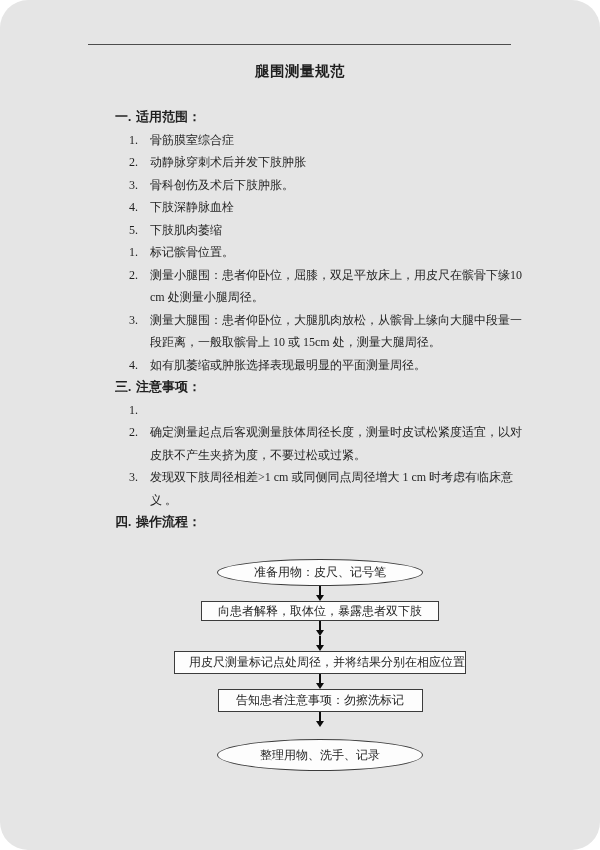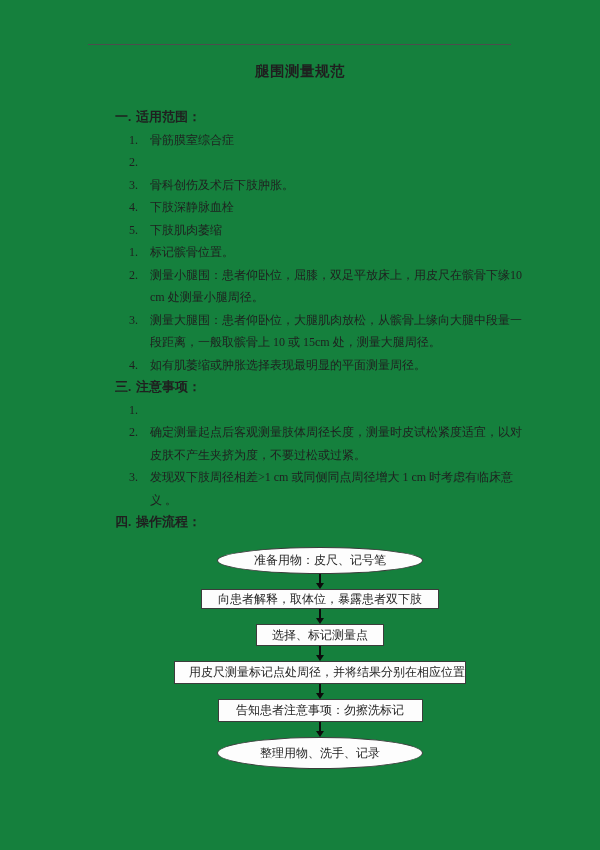--- a/index.html
+++ b/index.html
@@ -1,24 +1,25 @@
 <!DOCTYPE html>
 <html><head>
 <meta charset="utf-8">
 <style>
   * { box-sizing: border-box; margin: 0; padding: 0; }
   html, body { background: #ffffff; }
   .page {
     position: relative;
     width: 600px;
     height: 850px;
-    background: #15803d;
+    background: #e5e5e5;
     font-family: "Liberation Serif", "DejaVu Serif", serif;
     color: #1f1f1f;
     overflow: hidden;
+    border-radius: 28px;
   }
   .top-rule {
     position: absolute;
     left: 88px;
     top: 44px;
     width: 423px;
     border-top: 1.6px solid #4d4d4d;
   }
   .doc-title {
     position: absolute;
@@ -72,21 +73,21 @@
   }
   .node {
     display: flex;
     align-items: center;
     justify-content: center;
     border: 1.2px solid #3c3c3c;
     background: #fdfdfd;
     text-align: center;
     white-space: nowrap;
   }
-  .ellipse { border-radius: 50%; }
+  .ellipse { border-radius: 50%; margin-top: 12px; }
   .n1 { width: 206px; height: 27px; }
   .n2 { width: 238px; height: 20px; text-align: right; }
   .n3 { width: 128px; height: 22px; }
   .n4 { width: 292px; height: 23px; justify-content: flex-end; }
   .n5 { width: 205px; height: 23px; }
   .n6 { width: 206px; height: 32px; }
   .arrow {
     height: 15px;
     display: flex;
     flex-direction: column;
@@ -112,20 +113,21 @@
   <main class="content">
 
     <section>
       <div class="sec-head"><span class="sec-num">一.</span><span>适用范围：</span></div>
       <div class="item">
           <span class="num">1.</span>
           <span class="txt">骨筋膜室综合症</span>
         </div>
       <div class="item">
           <span class="num">2.</span>
+          <span class="txt">动静脉穿刺术后并发下肢肿胀</span>
         </div>
       <div class="item">
           <span class="num">3.</span>
           <span class="txt">骨科创伤及术后下肢肿胀。</span>
         </div>
       <div class="item">
           <span class="num">4.</span>
           <span class="txt">下肢深静脉血栓</span>
         </div>
       <div class="item">
@@ -184,23 +186,20 @@
           <div class="shaft"></div>
           <div class="head"></div>
         </div>
       <div class="node n2">
           <span>向患者解释，取体位，暴露患者双下肢</span>
         </div>
       <div class="arrow">
           <div class="shaft"></div>
           <div class="head"></div>
         </div>
-      <div class="node n3">
-          <span>选择、标记测量点</span>
-        </div>
       <div class="arrow">
           <div class="shaft"></div>
           <div class="head"></div>
         </div>
       <div class="node n4">
           <span>用皮尺测量标记点处周径，并将结果分别在相应位置</span>
         </div>
       <div class="arrow">
           <div class="shaft"></div>
           <div class="head"></div>

